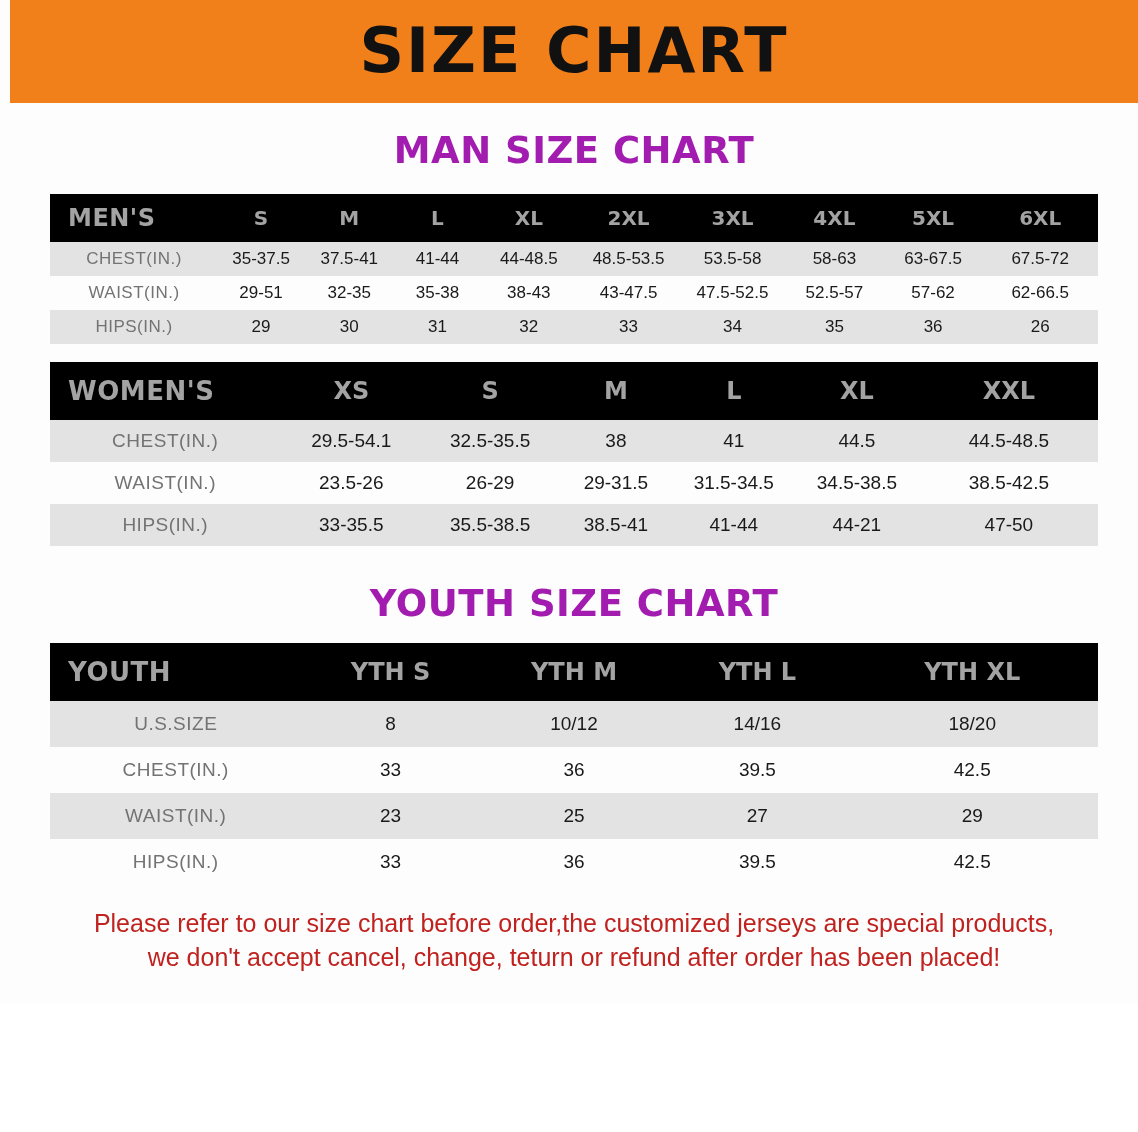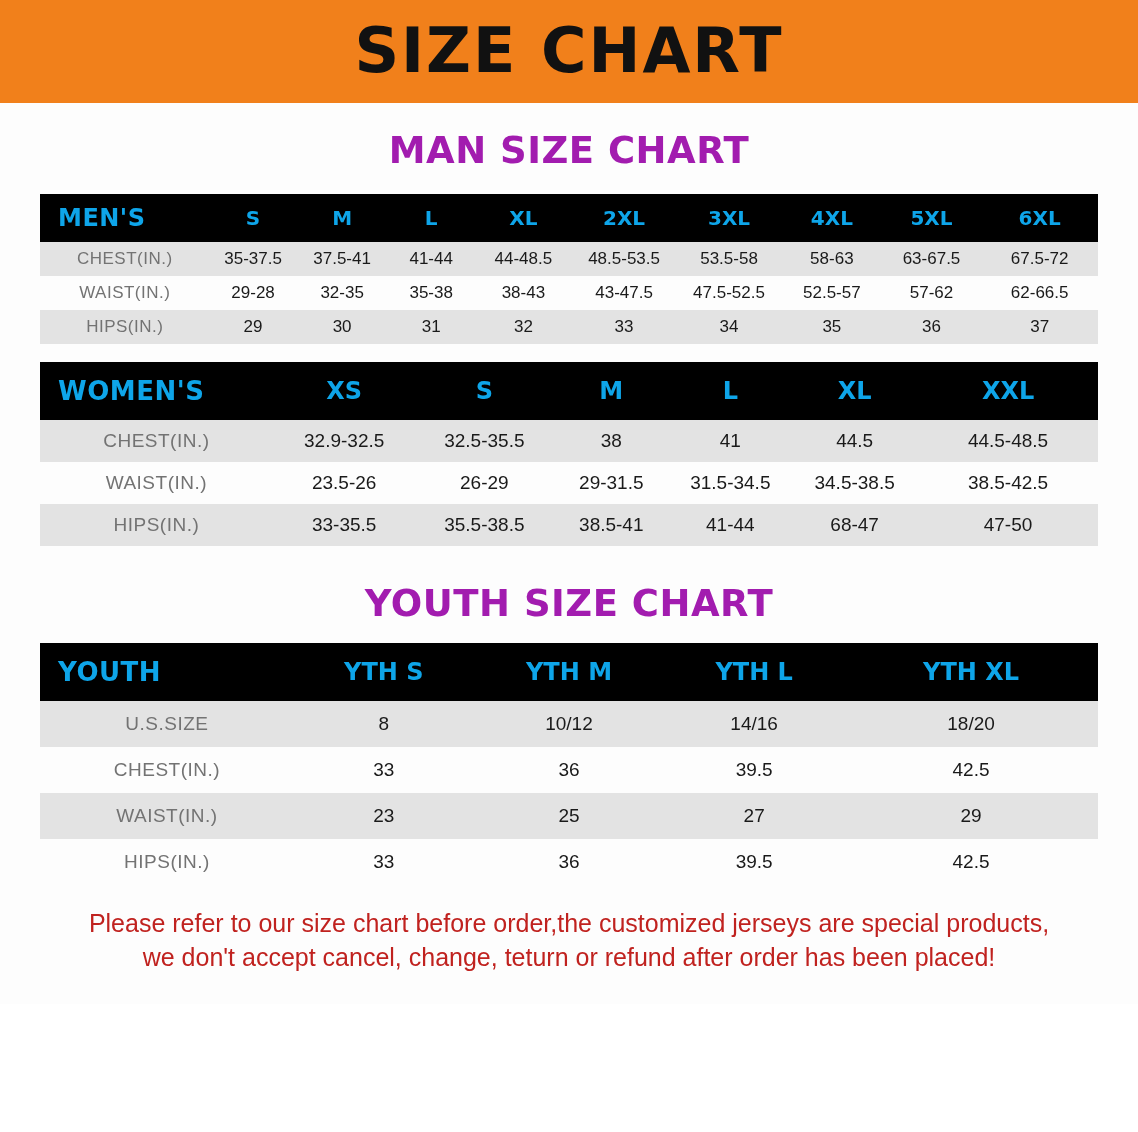--- a/index.html
+++ b/index.html
@@ -7,20 +7,21 @@
     margin: 0; padding: 0;
     width: 1138px; height: 1132px;
     background: #ffffff;
     font-family: "Liberation Sans", sans-serif;
   }
   .page {
     width: 1138px; height: 1004px;
     position: relative;
     background: #fdfdfd;
     overflow: hidden;
+    padding-left: 10px;
   }
 
   
   .banner {
     height: 103px;
     background: #f1801b;
     display: flex;
     align-items: center;
     justify-content: center;
   }
@@ -48,21 +49,21 @@
 
   
   .tbl-wrap { padding: 0 40px; }
   table {
     width: 100%;
     border-collapse: collapse;
     table-layout: fixed;
   }
   thead th {
     background: #000000;
-    color: #0ea5e9;
+    color: #a3a3a3;
     font-family: "DejaVu Sans", sans-serif;
     font-weight: bold;
     text-align: center;
   }
   thead th.rowlab {
     text-align: left;
     padding-left: 18px;
     letter-spacing: 0.5px;
   }
   tbody td {
@@ -146,41 +147,41 @@
           <td>41-44</td>
           <td>44-48.5</td>
           <td>48.5-53.5</td>
           <td>53.5-58</td>
           <td>58-63</td>
           <td>63-67.5</td>
           <td>67.5-72</td>
         </tr>
         <tr class="plain">
           <td class="rowlab">WAIST(IN.)</td>
-          <td>29-28</td>
+          <td>29-51</td>
           <td>32-35</td>
           <td>35-38</td>
           <td>38-43</td>
           <td>43-47.5</td>
           <td>47.5-52.5</td>
           <td>52.5-57</td>
           <td>57-62</td>
           <td>62-66.5</td>
         </tr>
         <tr class="shade">
           <td class="rowlab">HIPS(IN.)</td>
           <td>29</td>
           <td>30</td>
           <td>31</td>
           <td>32</td>
           <td>33</td>
           <td>34</td>
           <td>35</td>
           <td>36</td>
-          <td>37</td>
+          <td>26</td>
         </tr>
       </tbody>
     </table>
   </div>
 
   <div class="tbl-wrap women-wrap">
     <table class="women-tbl">
       <thead>
         <tr>
           <th class="rowlab" style="width:22%">WOMEN'S</th>
@@ -188,21 +189,21 @@
           <th style="width:13%">S</th>
           <th style="width:11%">M</th>
           <th style="width:11.5%">L</th>
           <th style="width:12%">XL</th>
           <th style="width:17%">XXL</th>
         </tr>
       </thead>
       <tbody>
         <tr class="shade">
           <td class="rowlab">CHEST(IN.)</td>
-          <td>32.9-32.5</td>
+          <td>29.5-54.1</td>
           <td>32.5-35.5</td>
           <td>38</td>
           <td>41</td>
           <td>44.5</td>
           <td>44.5-48.5</td>
         </tr>
         <tr class="plain">
           <td class="rowlab">WAIST(IN.)</td>
           <td>23.5-26</td>
           <td>26-29</td>
@@ -210,21 +211,21 @@
           <td>31.5-34.5</td>
           <td>34.5-38.5</td>
           <td>38.5-42.5</td>
         </tr>
         <tr class="shade">
           <td class="rowlab">HIPS(IN.)</td>
           <td>33-35.5</td>
           <td>35.5-38.5</td>
           <td>38.5-41</td>
           <td>41-44</td>
-          <td>68-47</td>
+          <td>44-21</td>
           <td>47-50</td>
         </tr>
       </tbody>
     </table>
   </div>
 
   <div class="section-title t-youth">YOUTH SIZE CHART</div>
   <div class="tbl-wrap youth-wrap">
     <table class="youth-tbl">
       <thead>

